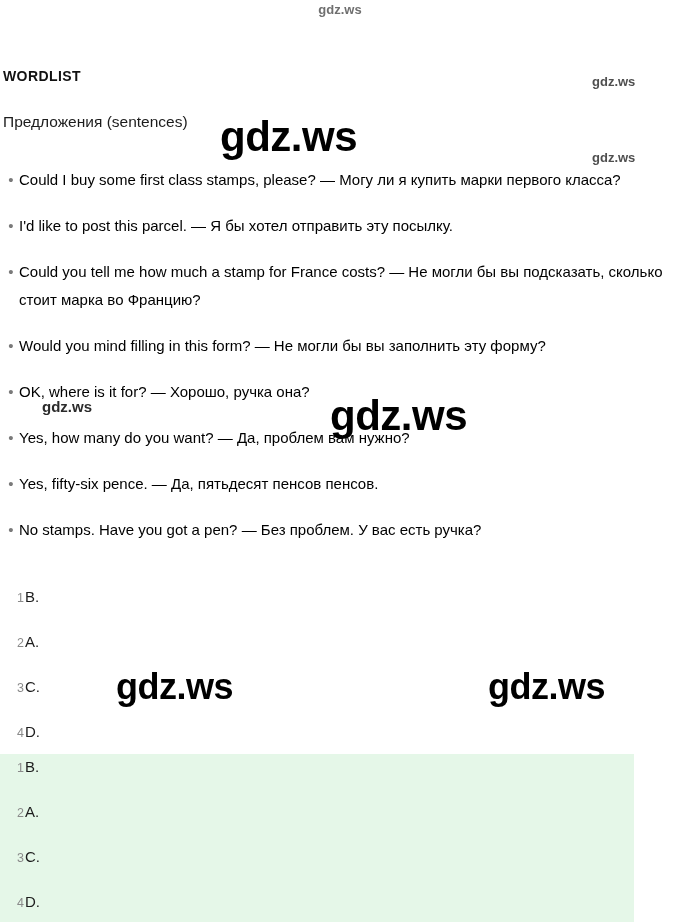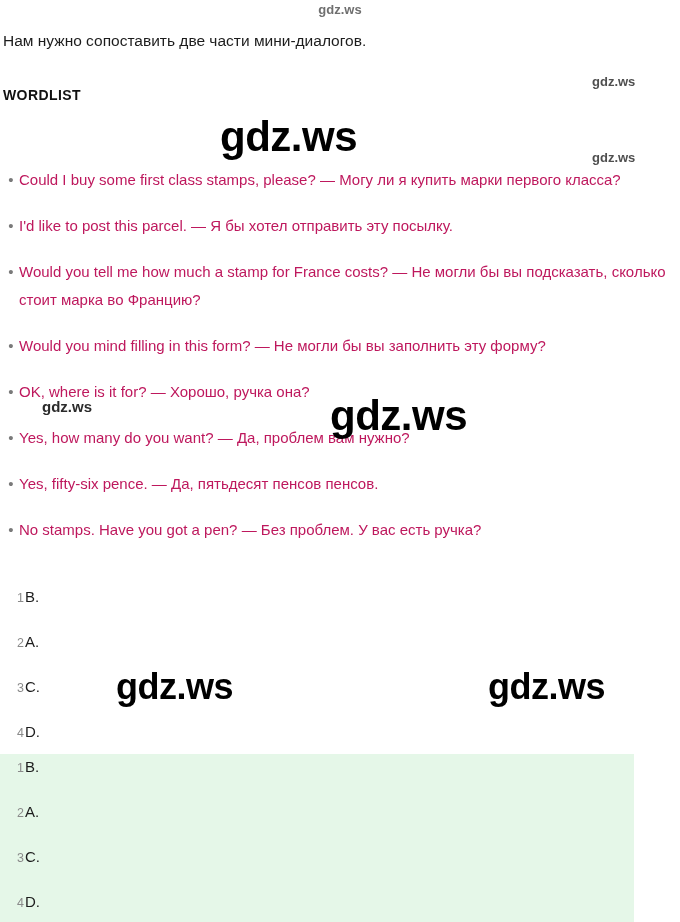--- a/index.html
+++ b/index.html
@@ -46,21 +46,20 @@
 
   
   .wordlist {
     position: absolute;
     top: 68px;
     left: 3px;
     font-size: 14px;
     font-weight: bold;
     letter-spacing: 0.4px;
     color: #111;
-    margin-top: 19px;
   }
 
   
   .subtitle {
     position: absolute;
     top: 113px;
     left: 3px;
     font-size: 15.5px;
     color: #1c1c1c;
   }
@@ -82,21 +81,21 @@
     flex: 0 0 16px;
     color: #7a7a7a;
     font-size: 15px;
     line-height: 28px;
     text-align: center;
   }
   .bullet-text {
     flex: 1 1 auto;
     font-size: 15px;
     line-height: 28px;
-    color: #be185d;
+    color: #000000;
   }
 
   
   .answers-plain {
     position: absolute;
     top: 588px;
     left: 3px;
     width: 674px;
   }
   .ans-row {
@@ -194,37 +193,37 @@
     color: #2b2b2b;
   }
 </style>
 </head>
 <body>
 
 <div class="page">
 
   <div class="wm-top">gdz.ws</div>
 
-  <div class="intro">Нам нужно сопоставить две части мини-диалогов.</div>
 
   <div class="wordlist">WORDLIST</div>
 
+  <div class="subtitle">Предложения (sentences)</div>
 
   <div class="bullets">
     <div class="bullet-row">
       <span class="bullet-dot">•</span>
       <span class="bullet-text">Could I buy some first class stamps, please? — Могу ли я купить марки первого класса?</span>
     </div>
     <div class="bullet-row">
       <span class="bullet-dot">•</span>
       <span class="bullet-text">I'd like to post this parcel. — Я бы хотел отправить эту посылку.</span>
     </div>
     <div class="bullet-row">
       <span class="bullet-dot">•</span>
-      <span class="bullet-text">Would you tell me how much a stamp for France costs? — Не могли бы вы подсказать, сколько стоит марка во Францию?</span>
+      <span class="bullet-text">Could you tell me how much a stamp for France costs? — Не могли бы вы подсказать, сколько стоит марка во Францию?</span>
     </div>
     <div class="bullet-row">
       <span class="bullet-dot">•</span>
       <span class="bullet-text">Would you mind filling in this form? — Не могли бы вы заполнить эту форму?</span>
     </div>
     <div class="bullet-row">
       <span class="bullet-dot">•</span>
       <span class="bullet-text">OK, where is it for? — Хорошо, ручка она?</span>
     </div>
     <div class="bullet-row">

